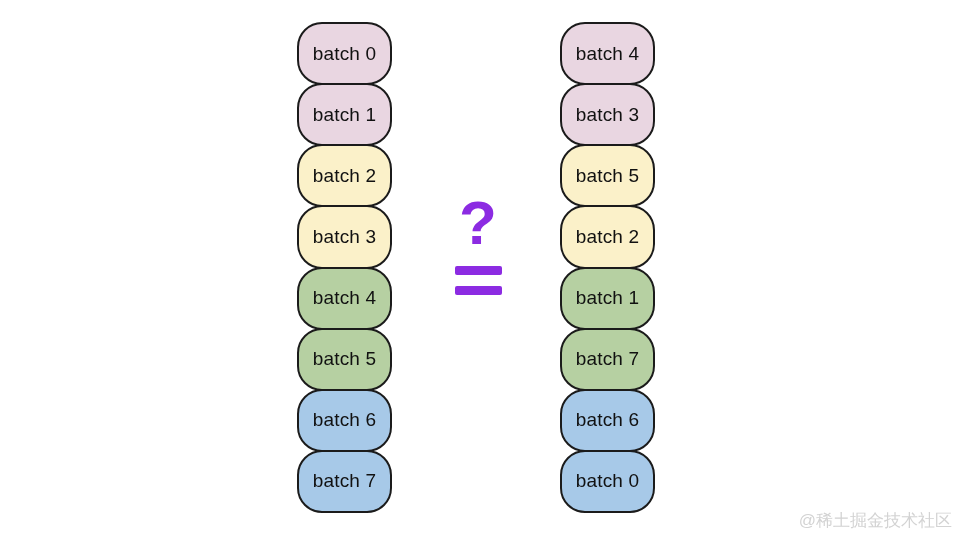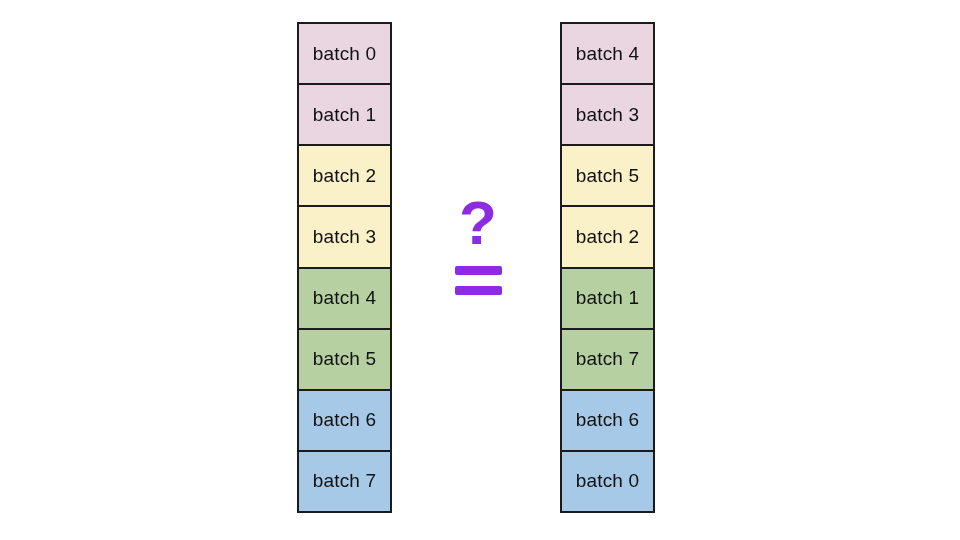--- a/index.html
+++ b/index.html
@@ -2,21 +2,21 @@
 <html style="--bg: #ffffff; --border: #1b1b1b; --text: #111111; --accent: #8c2be2; --watermark: #d3d3d3;"><head>
 <meta charset="utf-8">
 <style>
   :root {
     --bg: #ffffff;
     --border: #1b1b1b;
     --text: #111111;
     --accent: #8c2be2;
     --watermark: #d3d3d3;
   }
-  * { margin: 0; padding: 0; box-sizing: border-box; }
+  * { margin: 0; padding: 0; box-sizing: border-box; border-radius: 25px; }
   html, body {
     width: 960px; height: 540px;
     background: var(--bg);
     font-family: "Liberation Sans", "DejaVu Sans", sans-serif;
     position: relative;
     overflow: hidden;
   }
   .canvas { position: absolute; inset: 0; }
   .column {
     position: absolute;
@@ -131,14 +131,15 @@
         <span>batch 7</span>
       </div>
       <div class="batch-box" style="background: rgb(167, 201, 232);">
         <span>batch 6</span>
       </div>
       <div class="batch-box" style="background: rgb(167, 201, 232);">
         <span>batch 0</span>
       </div>
     </div>
 
+  <div class="watermark">@稀土掘金技术社区</div>
 
 </div>
 
 </body></html>

